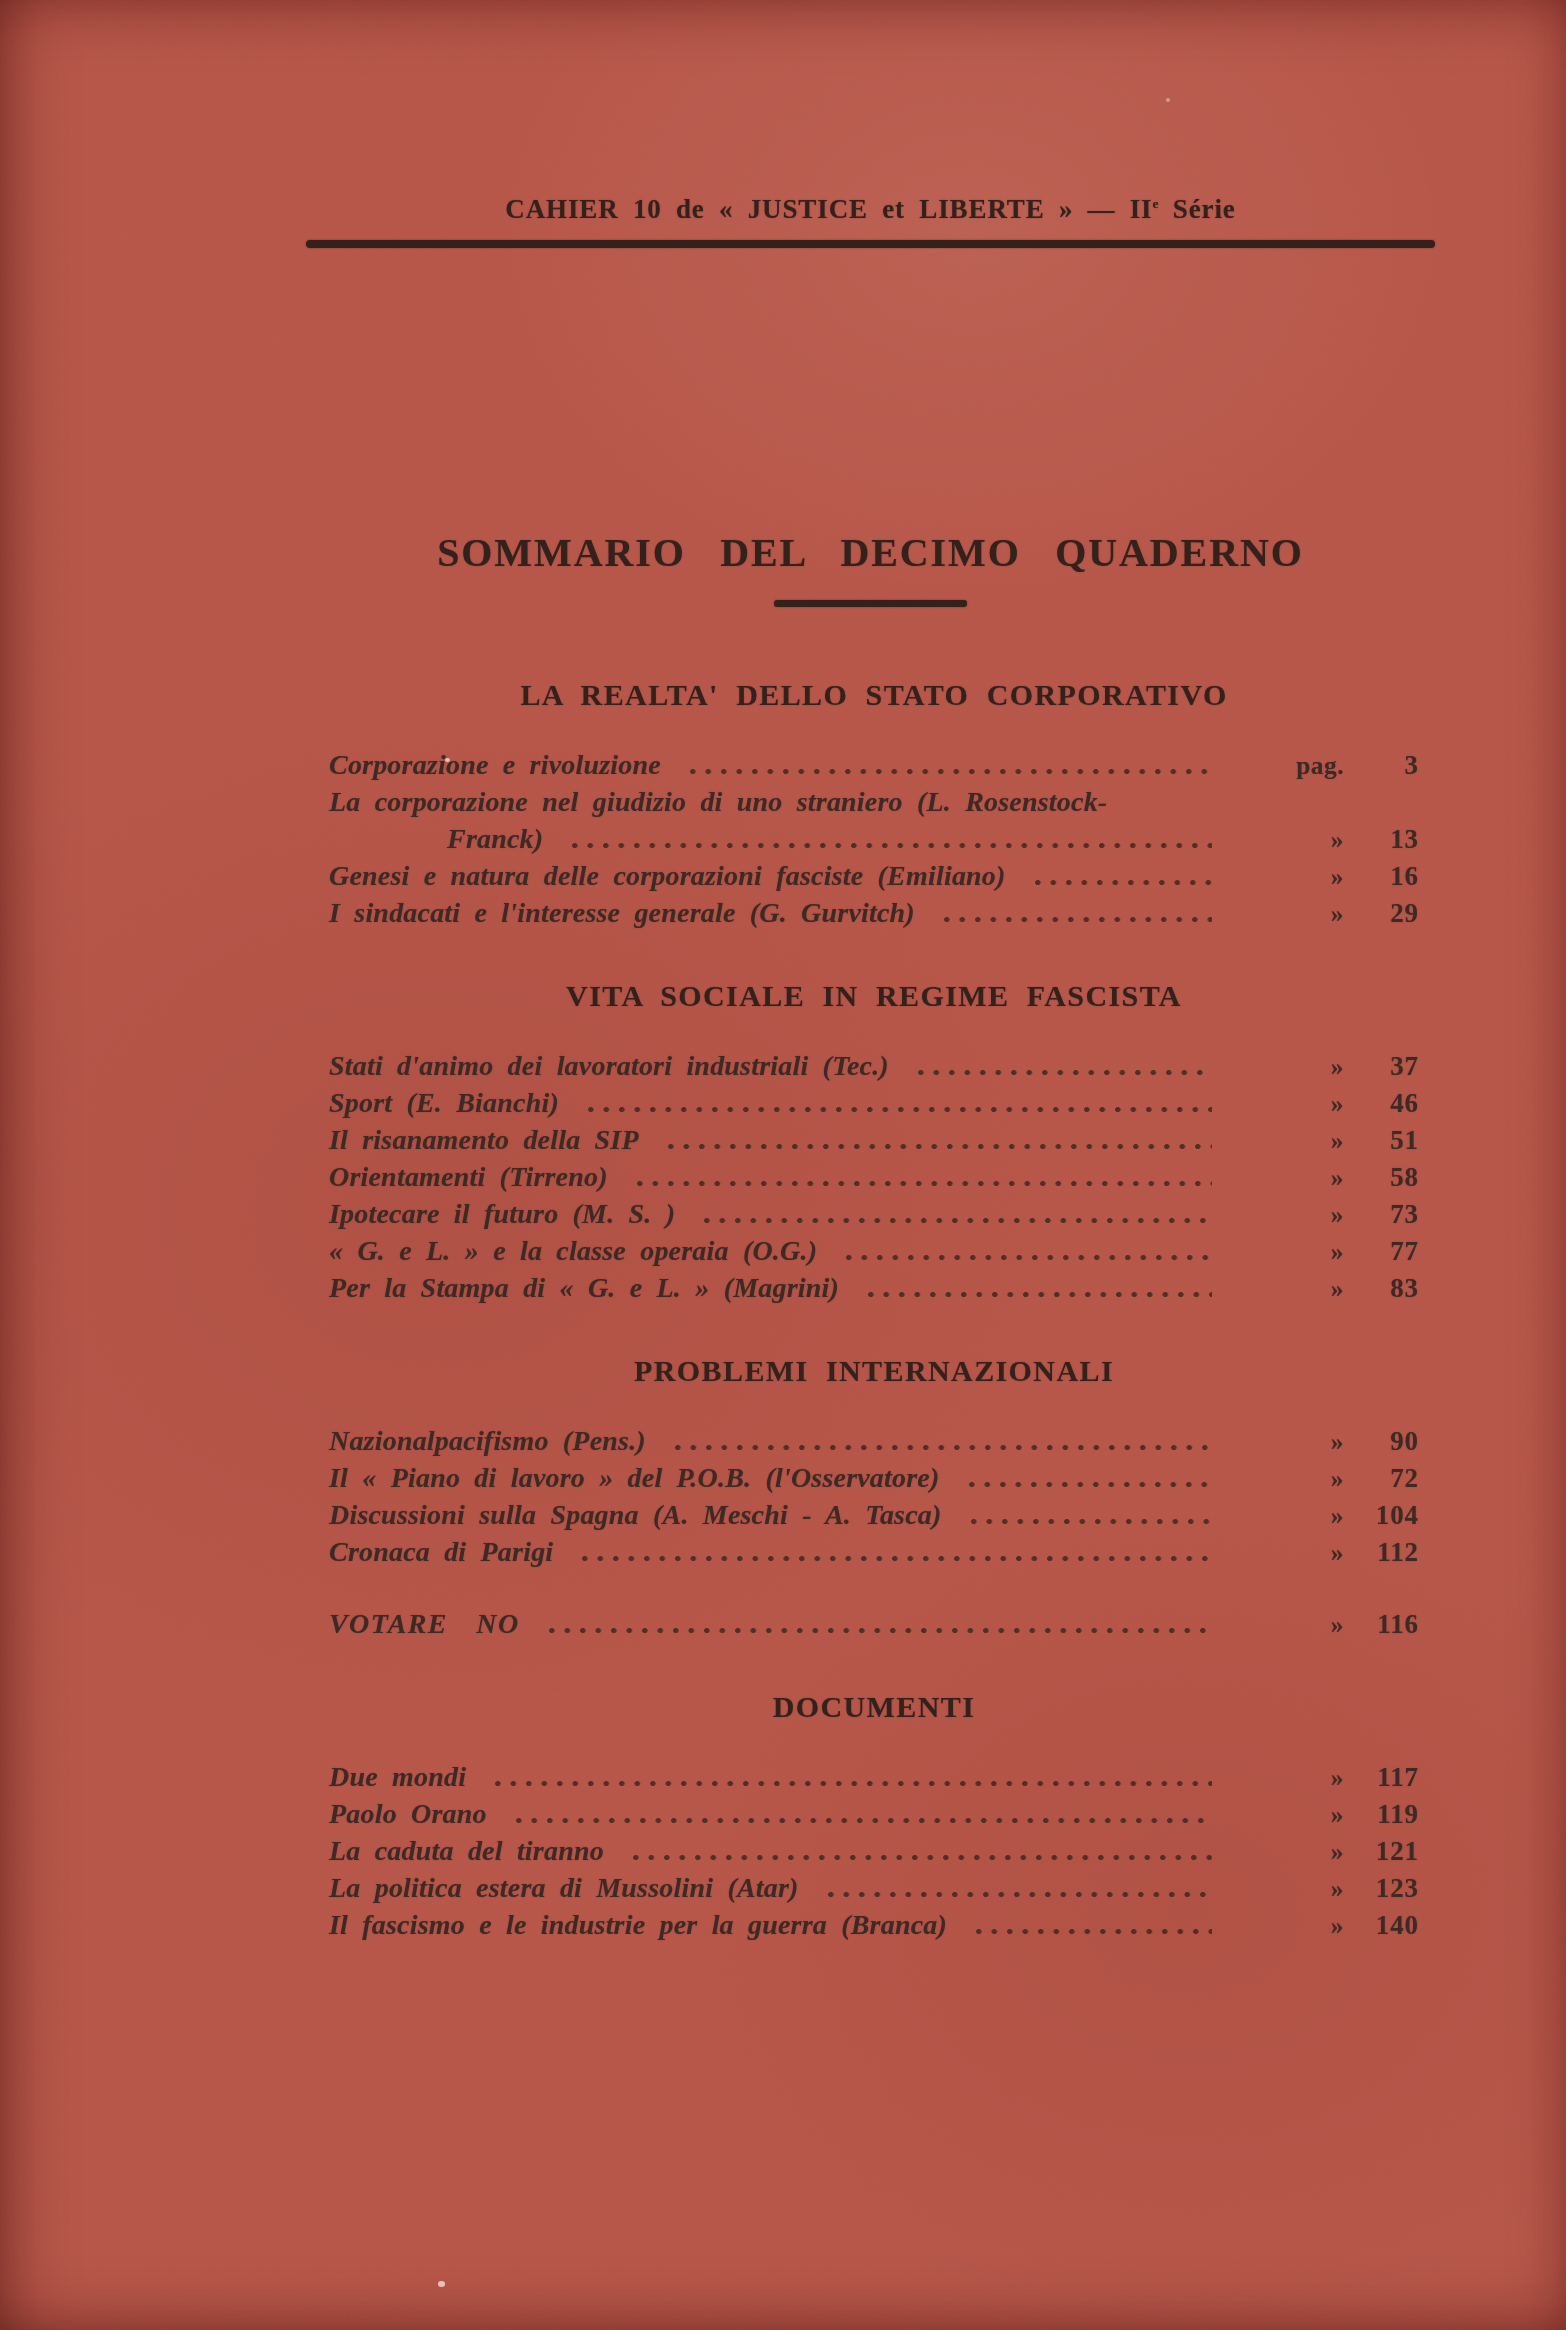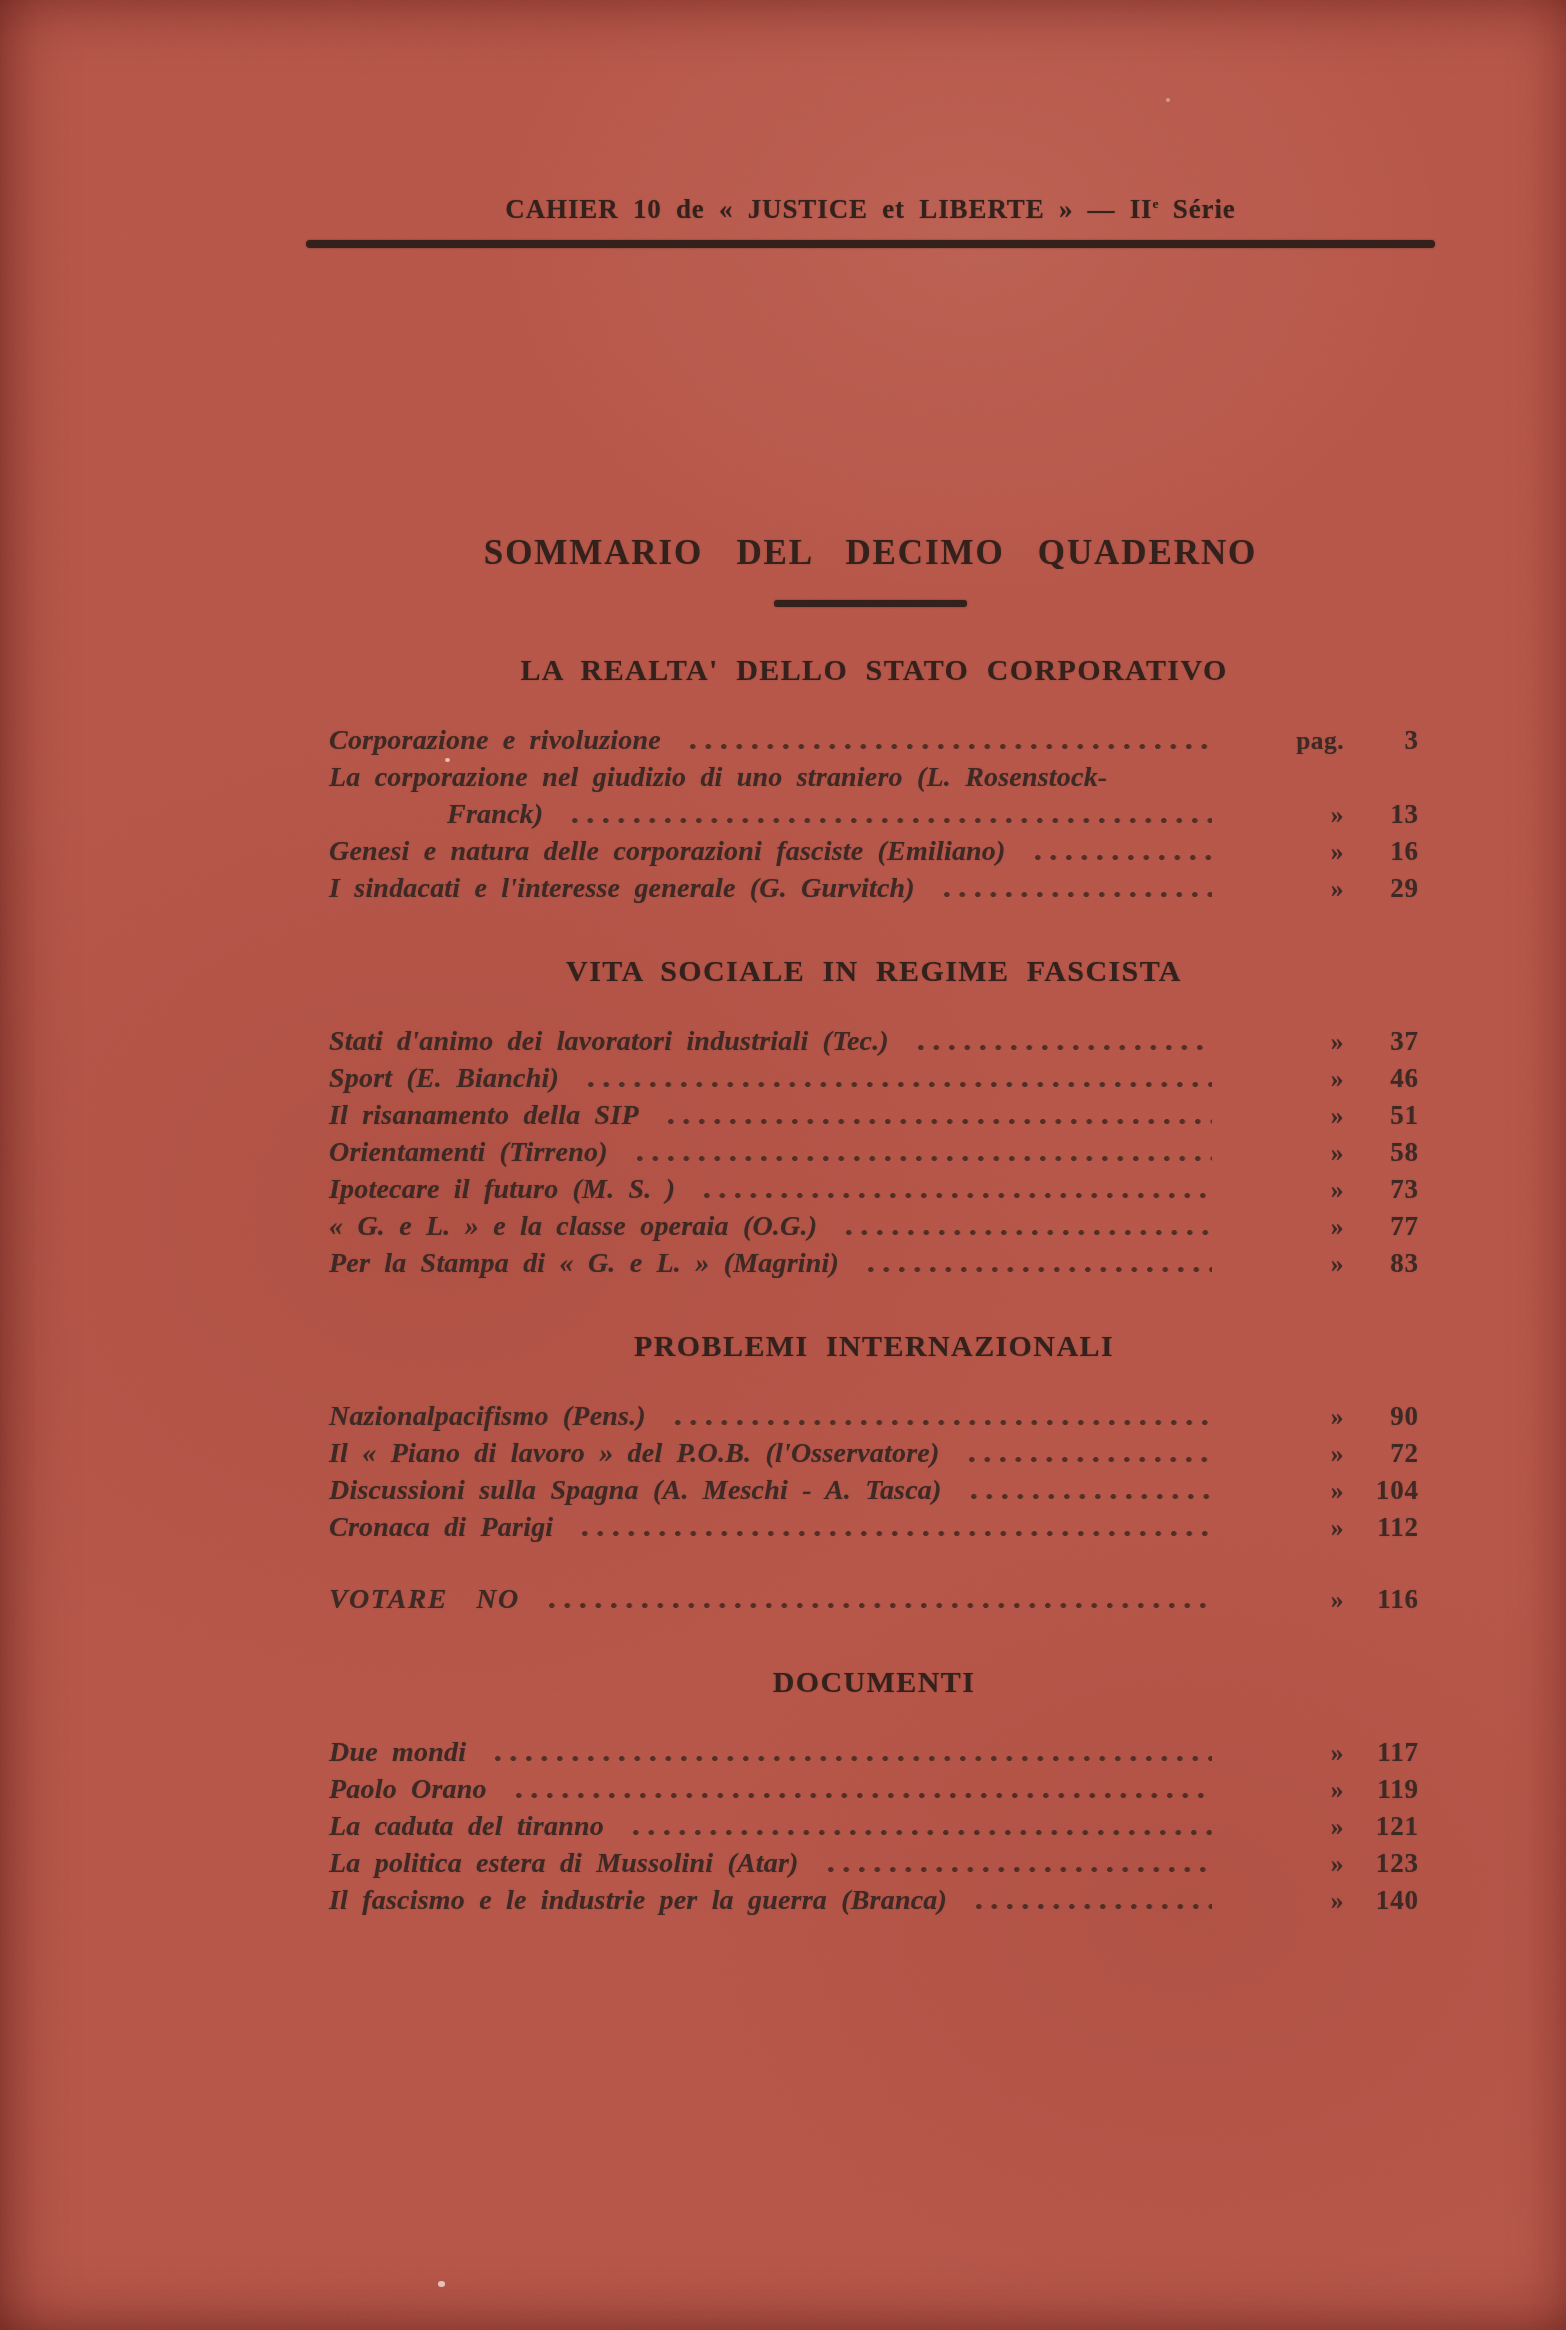--- a/index.html
+++ b/index.html
@@ -37,35 +37,35 @@
     font-size:27px;line-height:41px;font-weight:700;color:var(--ink-strong);
     letter-spacing:0.9px;word-spacing:6.6px;white-space:nowrap;
     text-shadow:0 0 1.4px rgba(48,32,28,.45);
   }
   .series-line sup{font-size:.5em;vertical-align:super;letter-spacing:0;}
   .header-rule{height:8px;background:var(--ink-strong);margin-top:10.4px;border-radius:4.2px;
     box-shadow:0 0 1.9px rgba(48,32,28,.6);}
 
   .title-block{margin:282px 132px 0 306px;width:1129px;text-align:center;}
   h1{
-    margin:0;font-size:35px;line-height:45px;font-weight:700;color:var(--ink-strong);
+    margin:0;font-size:40px;line-height:45px;font-weight:700;color:var(--ink-strong);
     letter-spacing:1.9px;word-spacing:22.6px;white-space:nowrap;
     text-shadow:0 0 1.4px rgba(48,32,28,.4);
   }
   .title-rule{width:193px;height:7px;background:var(--ink-strong);margin:24.5px auto 0;border-radius:3.3px;
     box-shadow:0 0 1.9px rgba(48,32,28,.6);}
 
   #toc{margin:0 148px 0 329px;}
   h2{
     margin:47px 0 33px;text-align:center;
     font-size:30px;line-height:36px;font-weight:700;color:var(--ink-strong);
     letter-spacing:1.4px;word-spacing:8.5px;white-space:nowrap;
     text-shadow:0 0 1.4px rgba(48,32,28,.42);
   }
-  #toc .toc-section:first-child h2{margin-top:45px;}
+  #toc .toc-section:first-child h2{margin-top:70px;}
 
   .entry{
     display:flex;align-items:baseline;
     height:37px;line-height:37px;
     font-style:italic;font-weight:600;font-size:28px;
     word-spacing:7px;letter-spacing:0.2px;white-space:nowrap;
     text-shadow:0 0 1.4px rgba(58,40,36,.35);
   }
   .entry.standalone{margin-top:35px;}
   .entry.standalone .entry-text{word-spacing:20px;letter-spacing:1.4px;}

